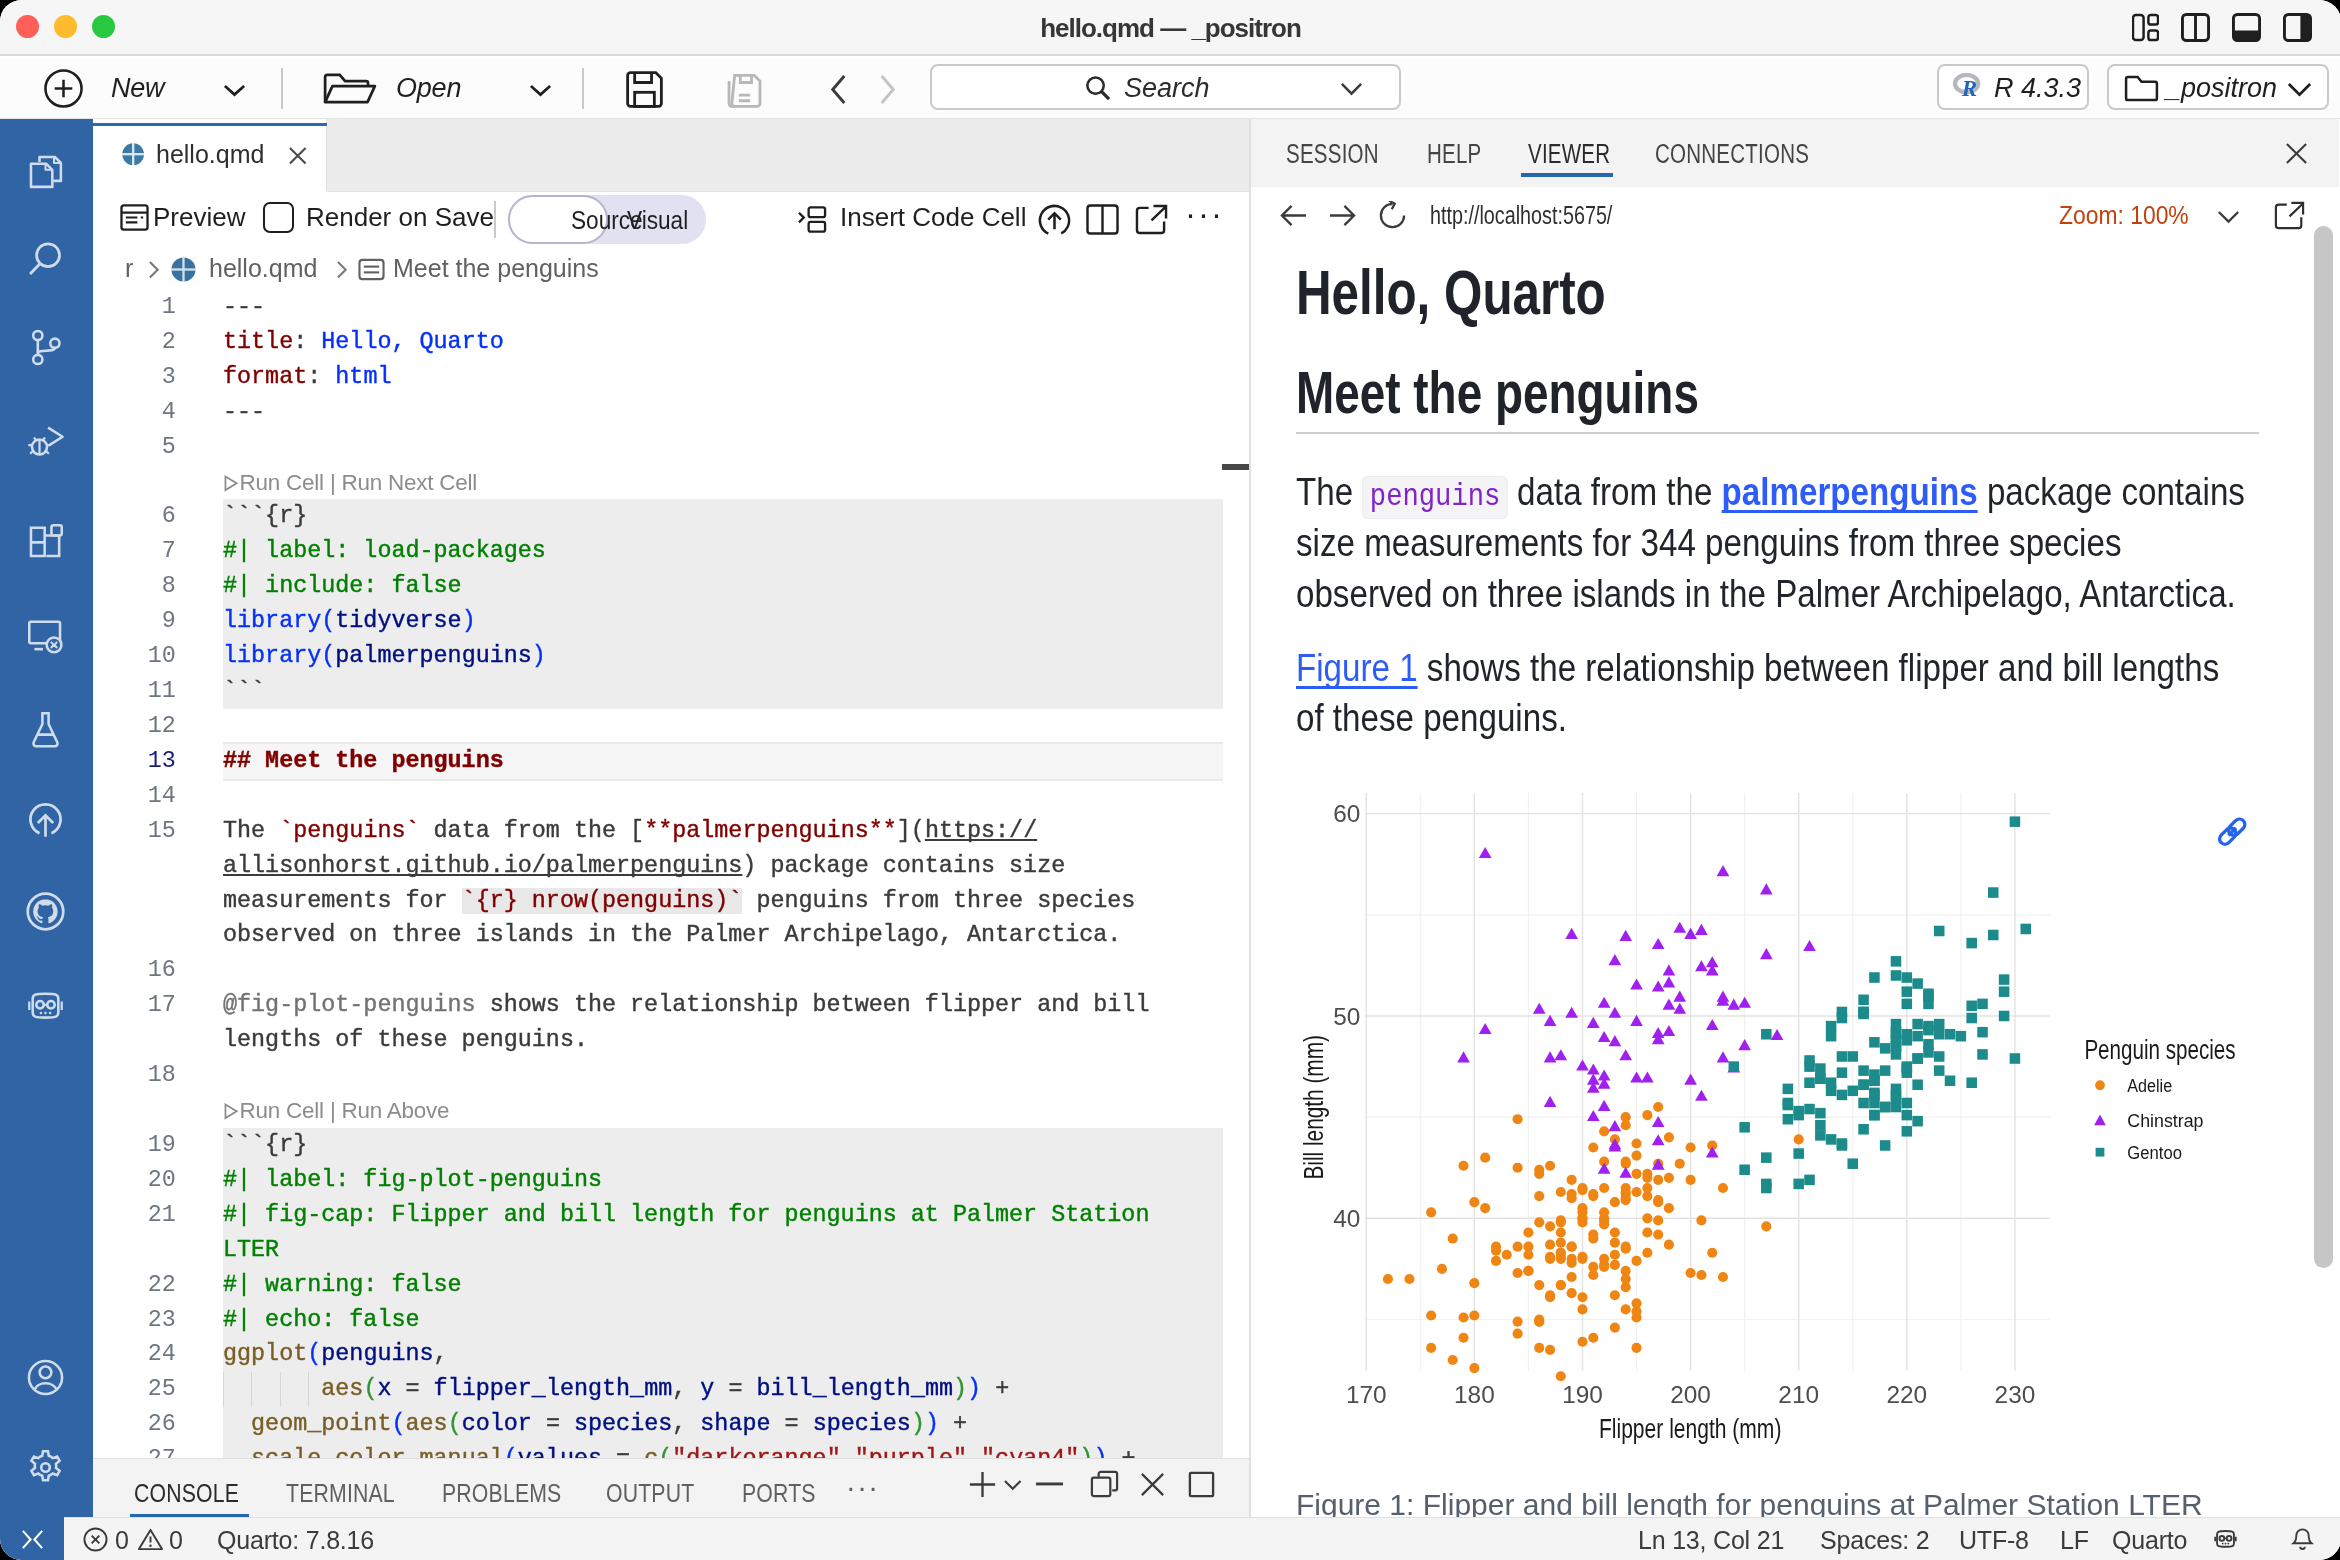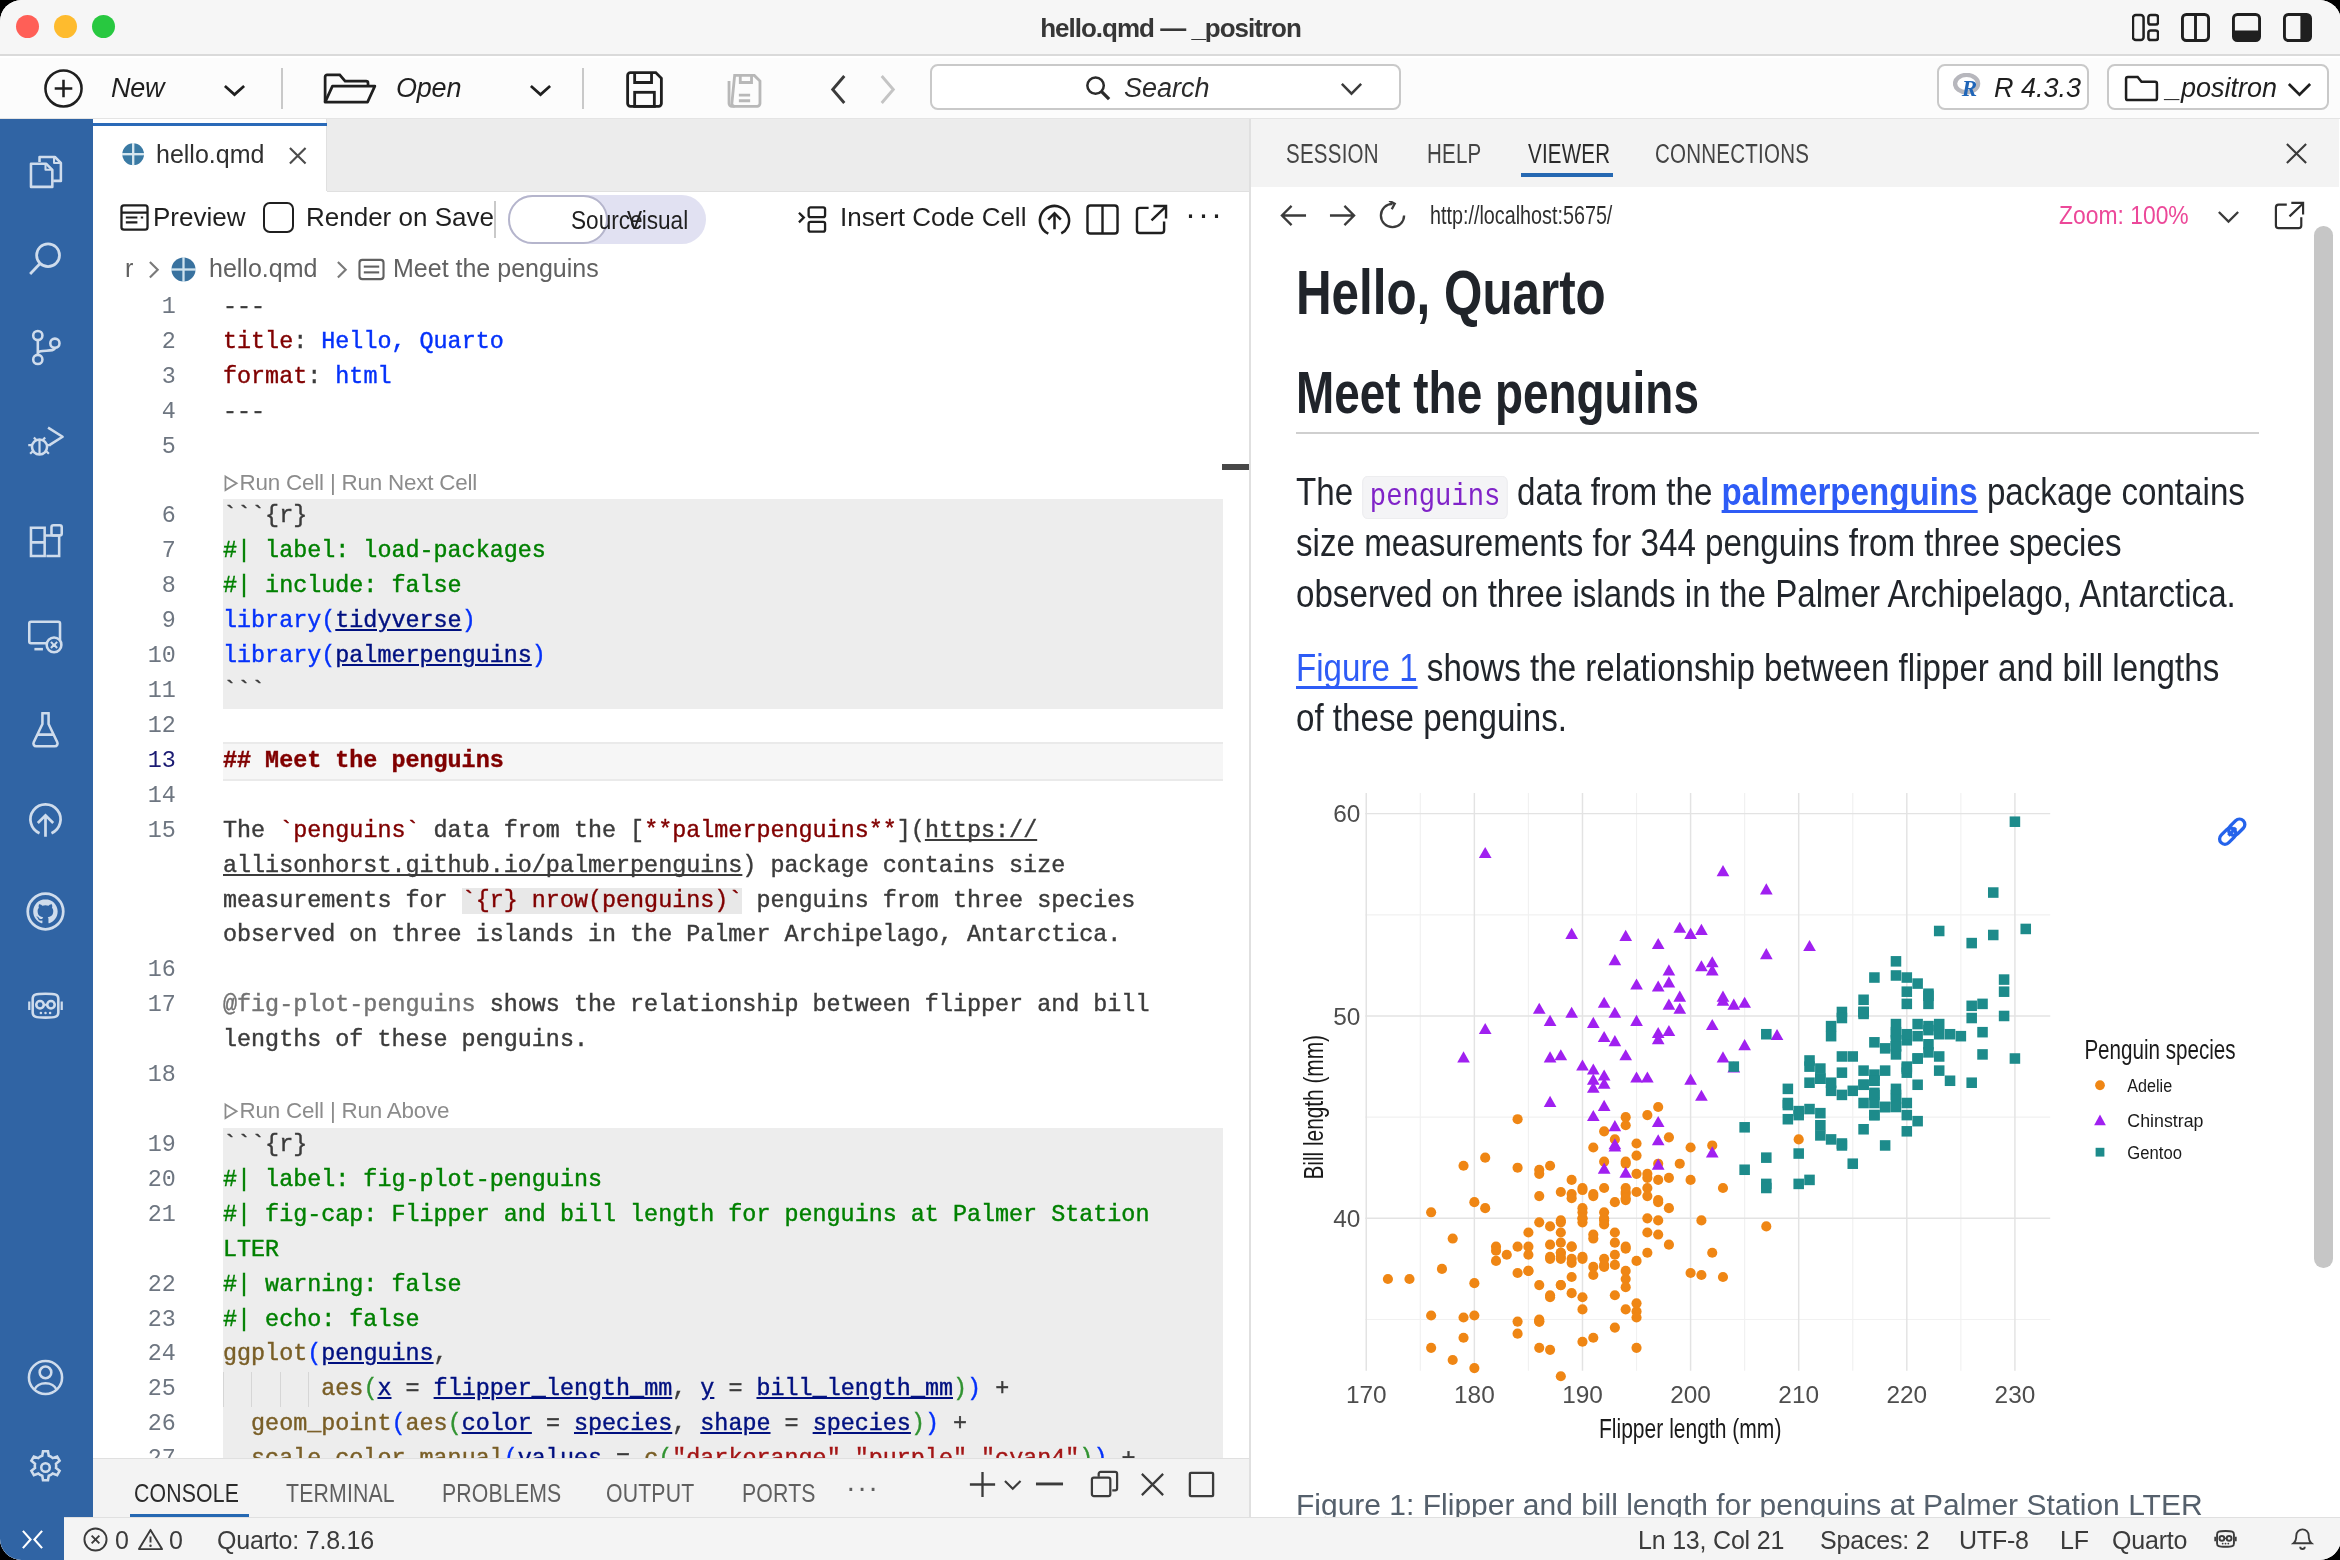--- a/index.html
+++ b/index.html
@@ -27,21 +27,21 @@
 #edtoolbar { position:absolute; left:93px; top:193px; width:1157px; height:53px; background:#fff; }
 #breadcrumb { position:absolute; left:93px; top:246px; width:1157px; height:44px; background:#fff; }
 #codearea { position:absolute; left:93px; top:290px; width:1157px; height:1168px; background:#fff; overflow:hidden; }
 .cell { position:absolute; left:130px; width:1000px; background:#ededed; }
 .cline { position:absolute; font-family:"Liberation Mono", monospace; font-size:23.4px; line-height:35px; white-space:pre; color:#3b3b3b; -webkit-text-stroke:0.4px; }
 .lnum { position:absolute; width:73px; text-align:right; font-family:"Liberation Mono", monospace; font-size:23.4px; line-height:35px; color:#6e7681; }
 .adorn { position:absolute; left:130px; font-size:22.4px; line-height:35px; color:#8c8c8c; letter-spacing:-0.2px; }
 .ig { position:absolute; width:1px; height:35px; background:#d6d6d6; }
 
 .mr { color:#800000; } .mrb { color:#800000; font-weight:bold; }
-.bl { color:#0431fa; } .nv { color:#001080;text-decoration:underline; } .gr { color:#008000; }
+.bl { color:#0431fa; } .nv { color:#001080; } .gr { color:#008000; }
 .fn { color:#795e26; } .st { color:#a31515; } .pu { color:#737373; }
 .g2 { color:#319331; } .url { color:#3b3b3b; text-decoration:underline; text-decoration-skip-ink:none; }
 .icode { background:#e8e8e8;text-align:center; }
 
 #panel { position:absolute; left:93px; top:1458px; width:1157px; height:59px; background:#f3f3f3; border-top:1px solid #e0e0e0; }
 .ptab { position:absolute; top:15.6px; font-size:25px; color:#5f5f5f; letter-spacing:0.2px; }
 
 #statusbar { position:absolute; left:0; top:1517px; width:2341px; height:43px; background:#f4f4f4; border-top:1px solid #e0e0e0; }
 #statusbar .sitem { position:absolute; top:7.8px; font-size:25px; color:#3b3b3b; letter-spacing:-0.2px; }
 
@@ -402,21 +402,21 @@
           <path d="M28 14 H3 M13 4 L3 14 L13 24" fill="none" stroke="#3b3b3b" stroke-width="2.4"></path>
         </svg>
     <svg class="abs" style="left:77px; top:14.6px;" width="29" height="27" viewBox="0 0 30 28">
           <path d="M2 14 H27 M17 4 L27 14 L17 24" fill="none" stroke="#3b3b3b" stroke-width="2.4"></path>
         </svg>
     <svg class="abs" style="left:127px; top:13.7px;" width="29" height="29" viewBox="0 0 30 30">
           <path d="M15 3 A12 12 0 1 0 27 15" fill="none" stroke="#3b3b3b" stroke-width="2.4"></path>
           <path d="M9.5 2 H16 V8.5" fill="none" stroke="#3b3b3b" stroke-width="2.4" transform="rotate(28 15 5)"></path>
         </svg>
     <div class="abs nw" style="left:179px; top:12.7px; font-size:26px; color:#2f2f2f;"><span class="vh" style="transform:scaleX(0.76);">http://localhost:5675/</span></div>
-    <div class="abs nw" style="left:808px; top:12.7px; font-size:26px; color:#ec4899;"><span class="vh" style="transform:scaleX(0.88);">Zoom: 100%</span></div>
+    <div class="abs nw" style="left:808px; top:12.7px; font-size:26px; color:#c2410c;"><span class="vh" style="transform:scaleX(0.88);">Zoom: 100%</span></div>
     <svg class="abs" style="left:964px; top:21.5px;" width="27" height="16.6" viewBox="0 0 28 17">
           <path d="M4 3 l10 10 10-10" fill="none" stroke="#3b3b3b" stroke-width="2.4"></path>
         </svg>
     <svg class="abs" style="left:1023px; top:13.7px;" width="31" height="29" viewBox="0 0 34 32">
           <path d="M14 4 H5 a3 3 0 0 0 -3 3 v20 a3 3 0 0 0 3 3 h22 a3 3 0 0 0 3-3 V18" fill="none" stroke="#2f2f2f" stroke-width="2.4"></path>
           <path d="M19 2 h13 v13 M31 3.5 L17 17" fill="none" stroke="#2f2f2f" stroke-width="2.4"></path>
         </svg>
   </div>
   <div id="rpcontent">
     <div class="abs nw" style="left:45px; top:21.5px;"><span class="vh" style="font-size:63px; font-weight:bold; color:#20242a; transform:scaleX(0.783); line-height:63px;">Hello, Quarto</span></div>

